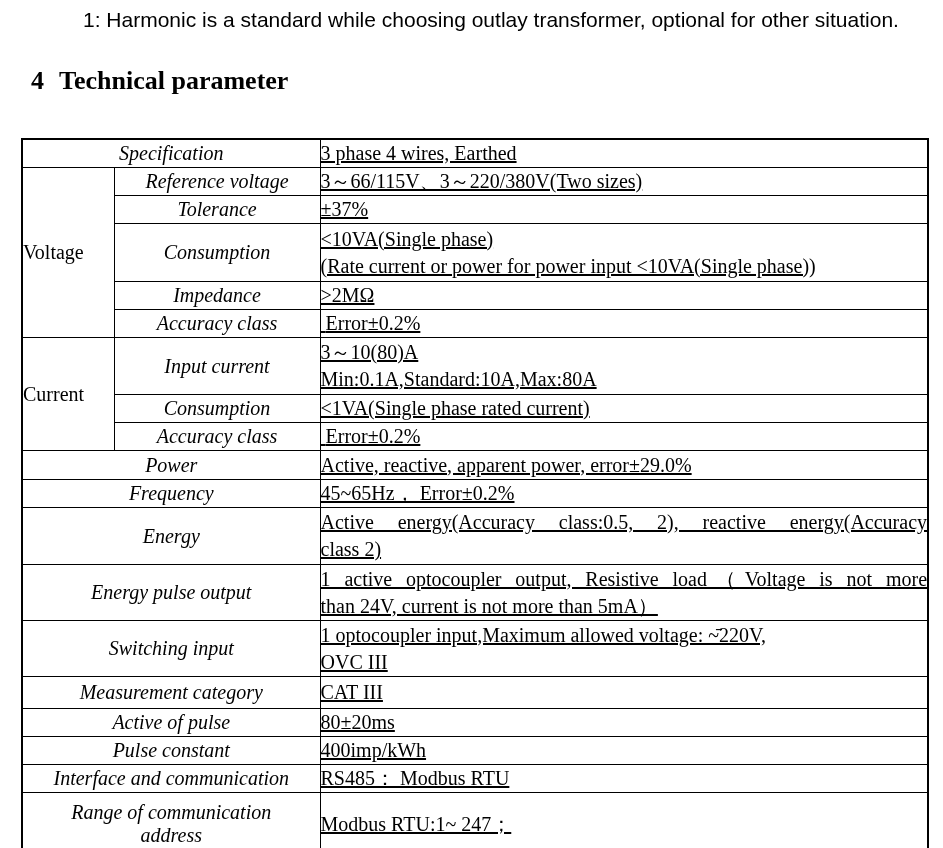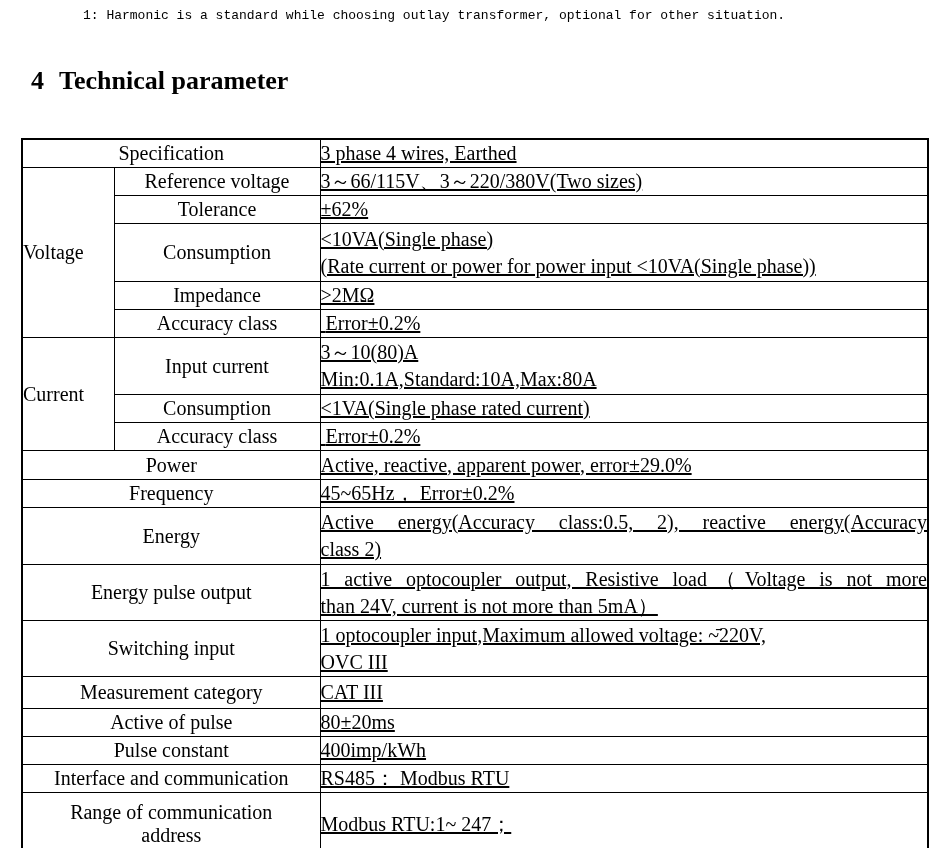--- a/index.html
+++ b/index.html
@@ -8,22 +8,22 @@
     width: 943px;
     height: 848px;
     background: #ffffff;
     overflow: hidden;
     color: #000;
   }
   .note {
     position: absolute;
     left: 83px;
     top: 8px;
-    font-family: Liberation Mono, monospace;
-    font-size: 13px;
+    font-family: Liberation Sans, sans-serif;
+    font-size: 21px;
     color: #000;
     white-space: pre;
   }
   .heading {
     position: absolute;
     left: 31px;
     top: 66px;
     font-family: "Liberation Serif", serif;
     font-weight: bold;
     font-size: 26px;
@@ -48,20 +48,21 @@
     overflow: hidden;
   }
   .param-table { border: 2px solid #000; }
   .lbl {
     text-align: center;
     white-space: pre-wrap;
   }
   .lbl .lbl-inner {
     display: block;
     margin: 0 auto;
+    font-style: italic;
   }
   .lbl-narrow .lbl-inner { max-width: 250px; }
   .grp { }
   .valcell { padding: 1px 9px 1px 9px; }
   .val-line {
     white-space: pre-wrap;
     line-height: 27px;
     text-align: left;
     text-decoration: underline;
   }
@@ -101,21 +102,21 @@
         <td class="grp" rowspan="5">Voltage</td>
         <td class="lbl"><span class="lbl-inner">Reference voltage</span></td>
         <td class="valcell">
             <div class="val-line">3～66/115V、3～220/380V(Two sizes)</div>
           </td>
       </tr>
 
       <tr style="height:28px">
         <td class="lbl"><span class="lbl-inner">Tolerance</span></td>
         <td class="valcell">
-            <div class="val-line">±62%</div>
+            <div class="val-line">±37%</div>
           </td>
       </tr>
 
       <tr style="height:58px">
         <td class="lbl"><span class="lbl-inner">Consumption</span></td>
         <td class="valcell">
           <div class="val-line">&lt;10VA(Single phase)</div>
           <div class="val-line">(Rate current or power for power input &lt;10VA(Single phase))</div>
         </td>
       </tr>

